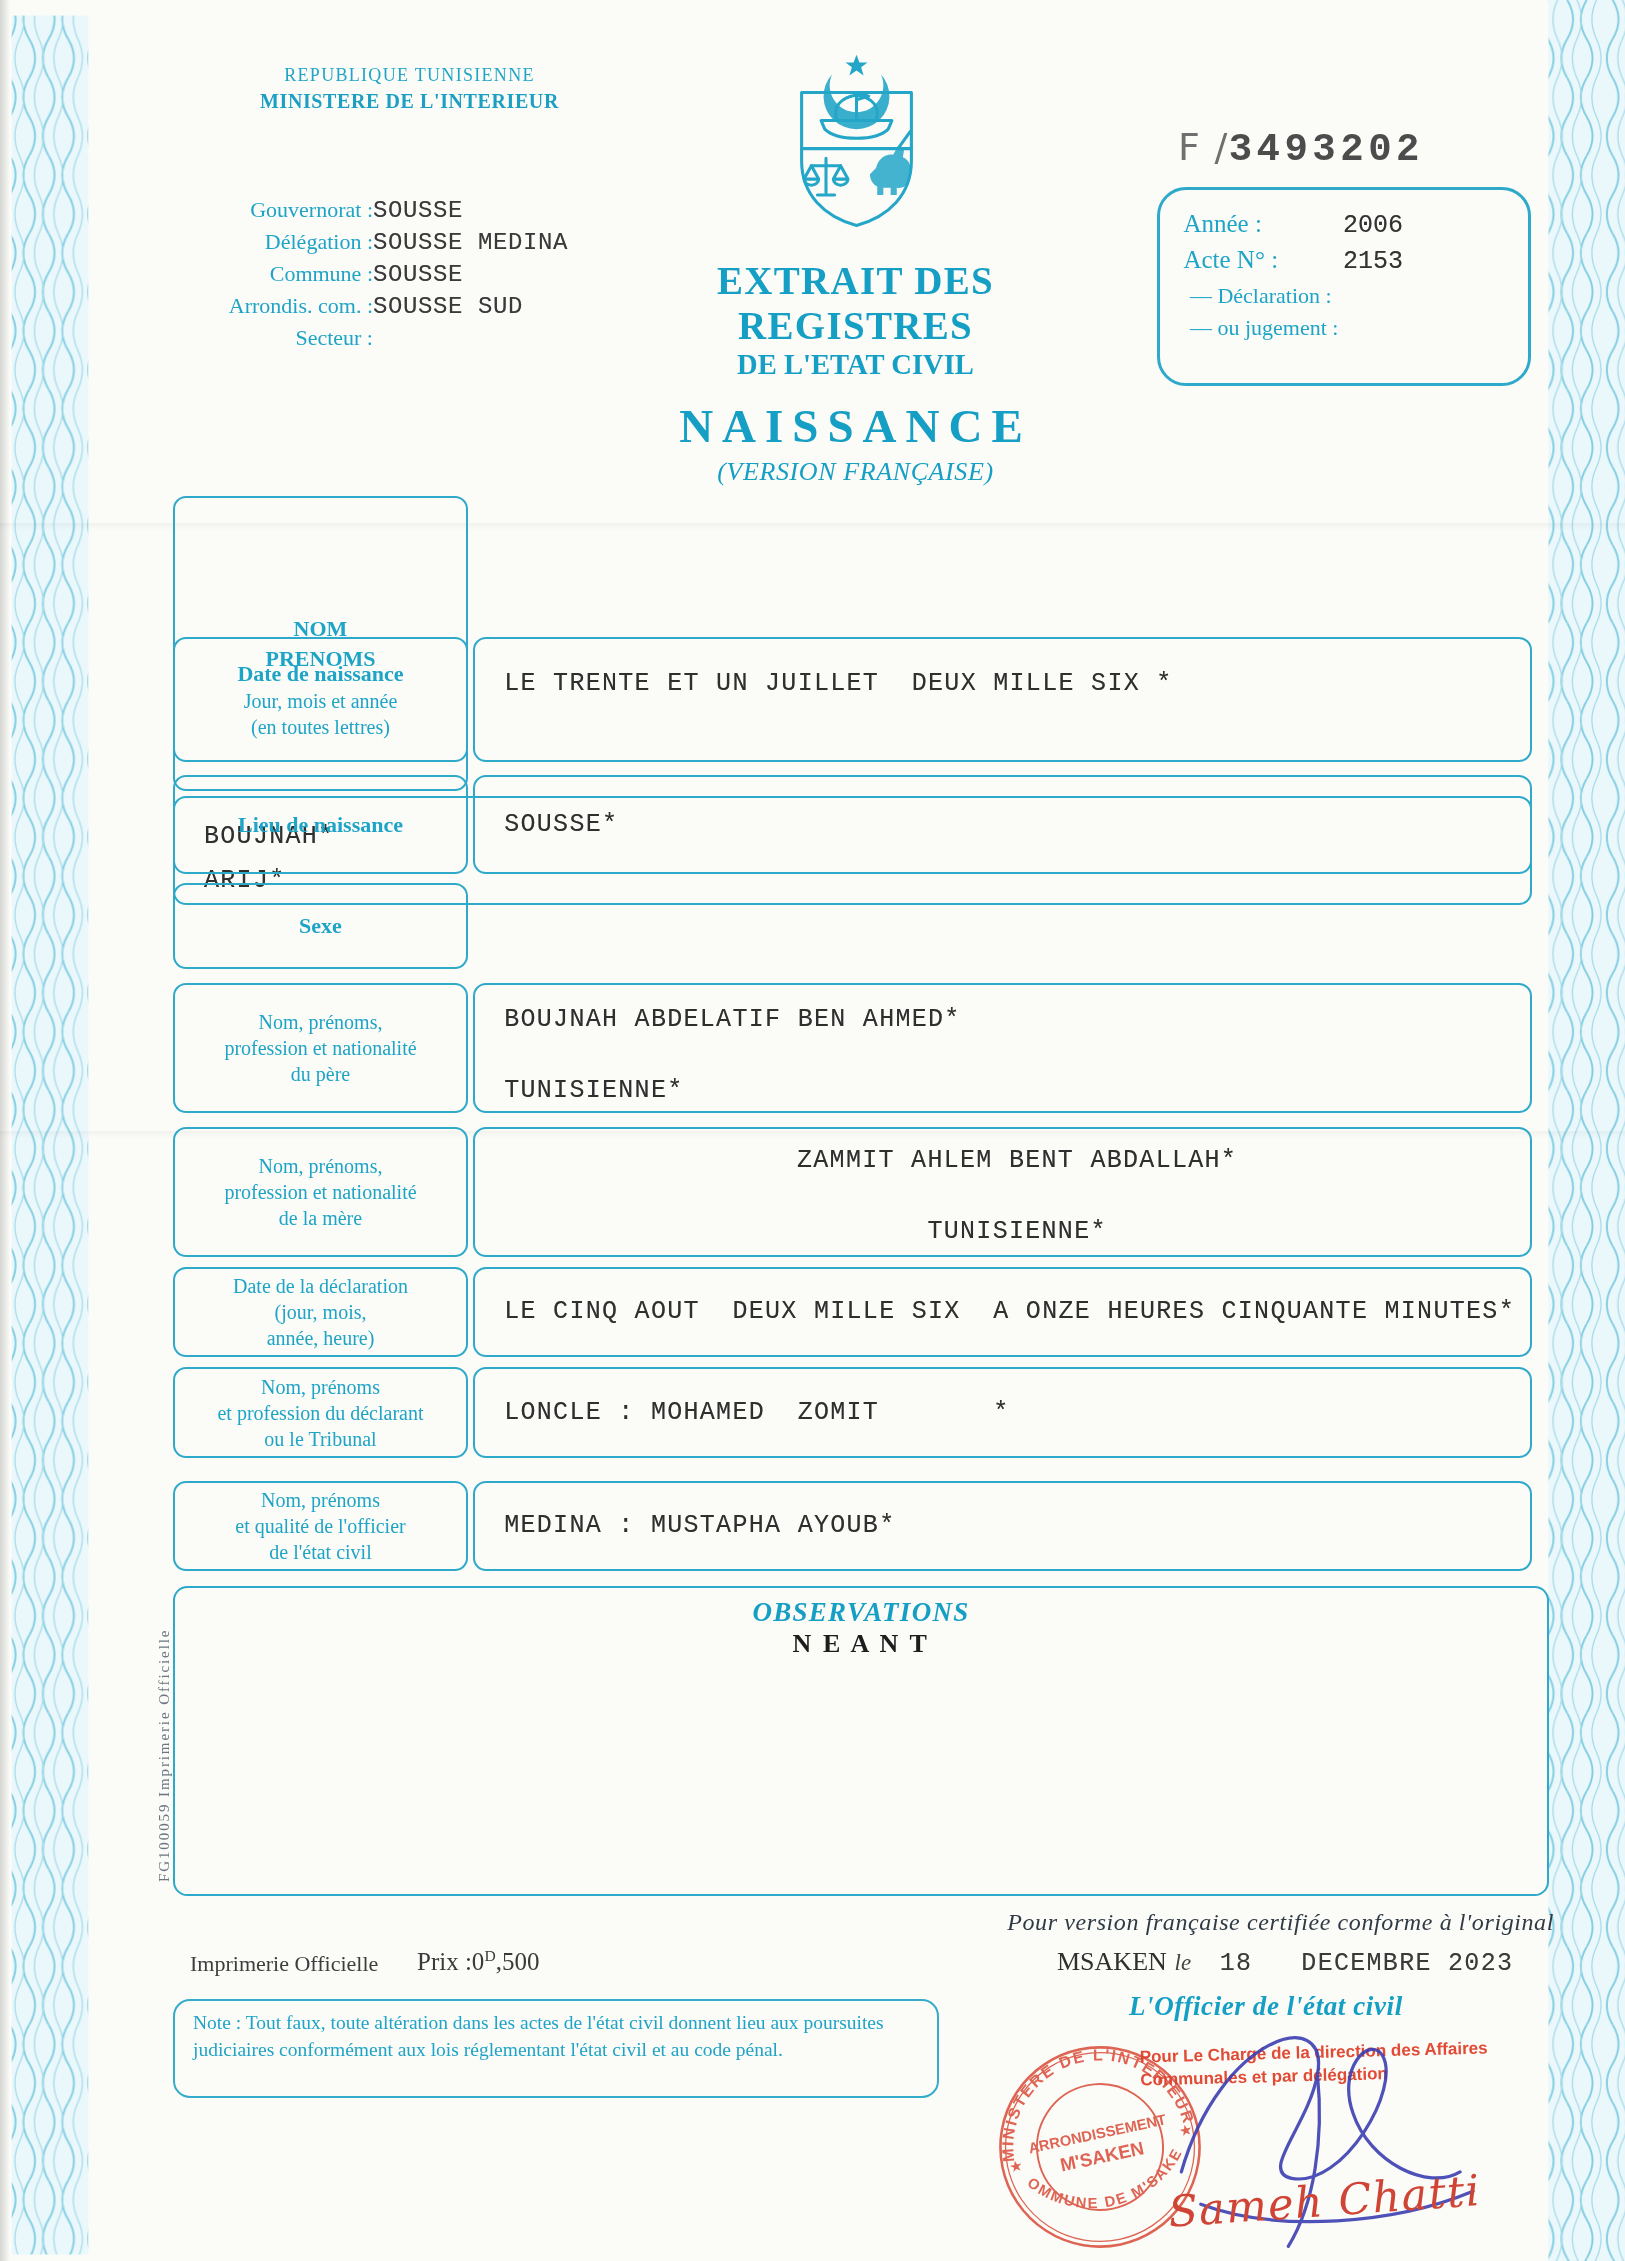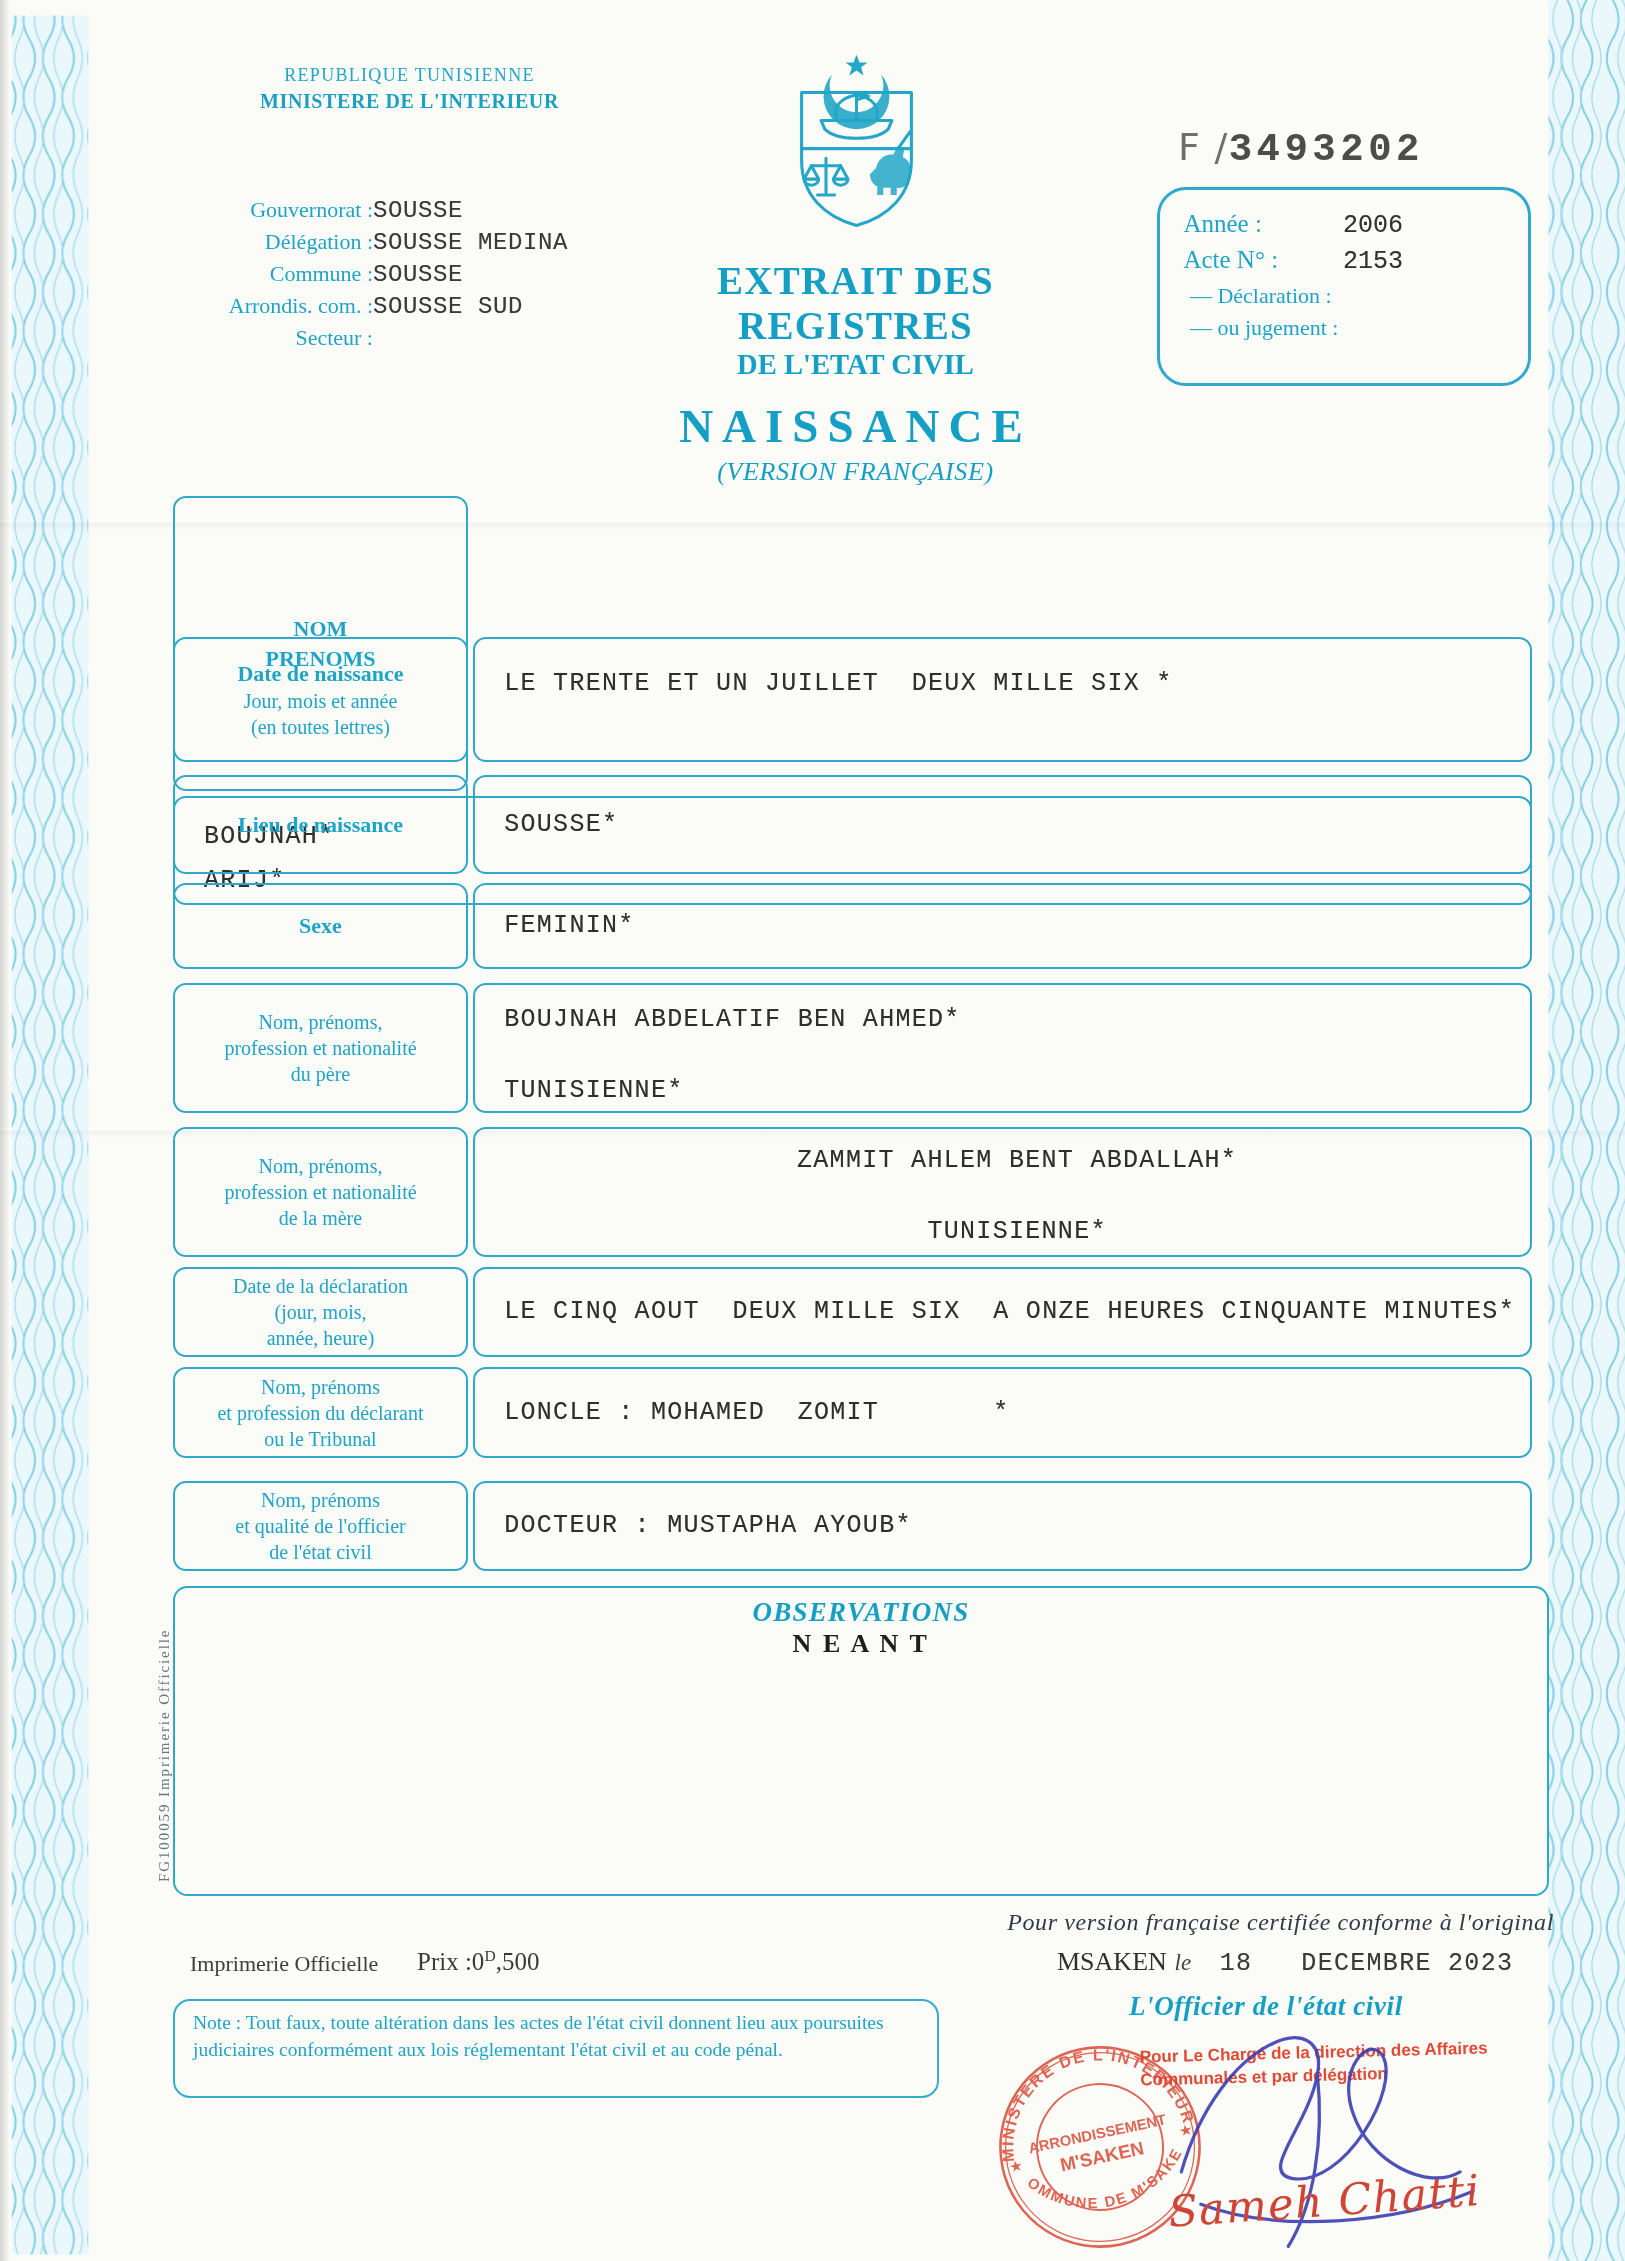--- a/index.html
+++ b/index.html
@@ -236,23 +236,20 @@
     <div class="val">
       <div class="val-text">SOUSSE*</div>
     </div>
   </div>
 
   <div class="row r4">
     <div class="lbl">
       <div class="lbl-main">Sexe</div>
 
     </div>
-    <div class="val">
-      <div class="val-text">FEMININ*</div>
-    </div>
   </div>
 
   <div class="row r5">
     <div class="lbl">
 
       <div class="lbl-sub">Nom, prénoms,
 profession et nationalité
 du père</div>
     </div>
     <div class="val">
@@ -301,21 +298,21 @@
   </div>
 
   <div class="row r9">
     <div class="lbl">
 
       <div class="lbl-sub">Nom, prénoms
 et qualité de l'officier
 de l'état civil</div>
     </div>
     <div class="val">
-      <div class="val-text">DOCTEUR : MUSTAPHA AYOUB*</div>
+      <div class="val-text">MEDINA : MUSTAPHA AYOUB*</div>
     </div>
   </div>
 
   <div class="obsbox">
     <div class="obs-title">OBSERVATIONS</div>
     <div class="obs-value">N E A N T</div>
   </div>
 
   <div class="side-vert">FG100059   Imprimerie Officielle</div>
 

